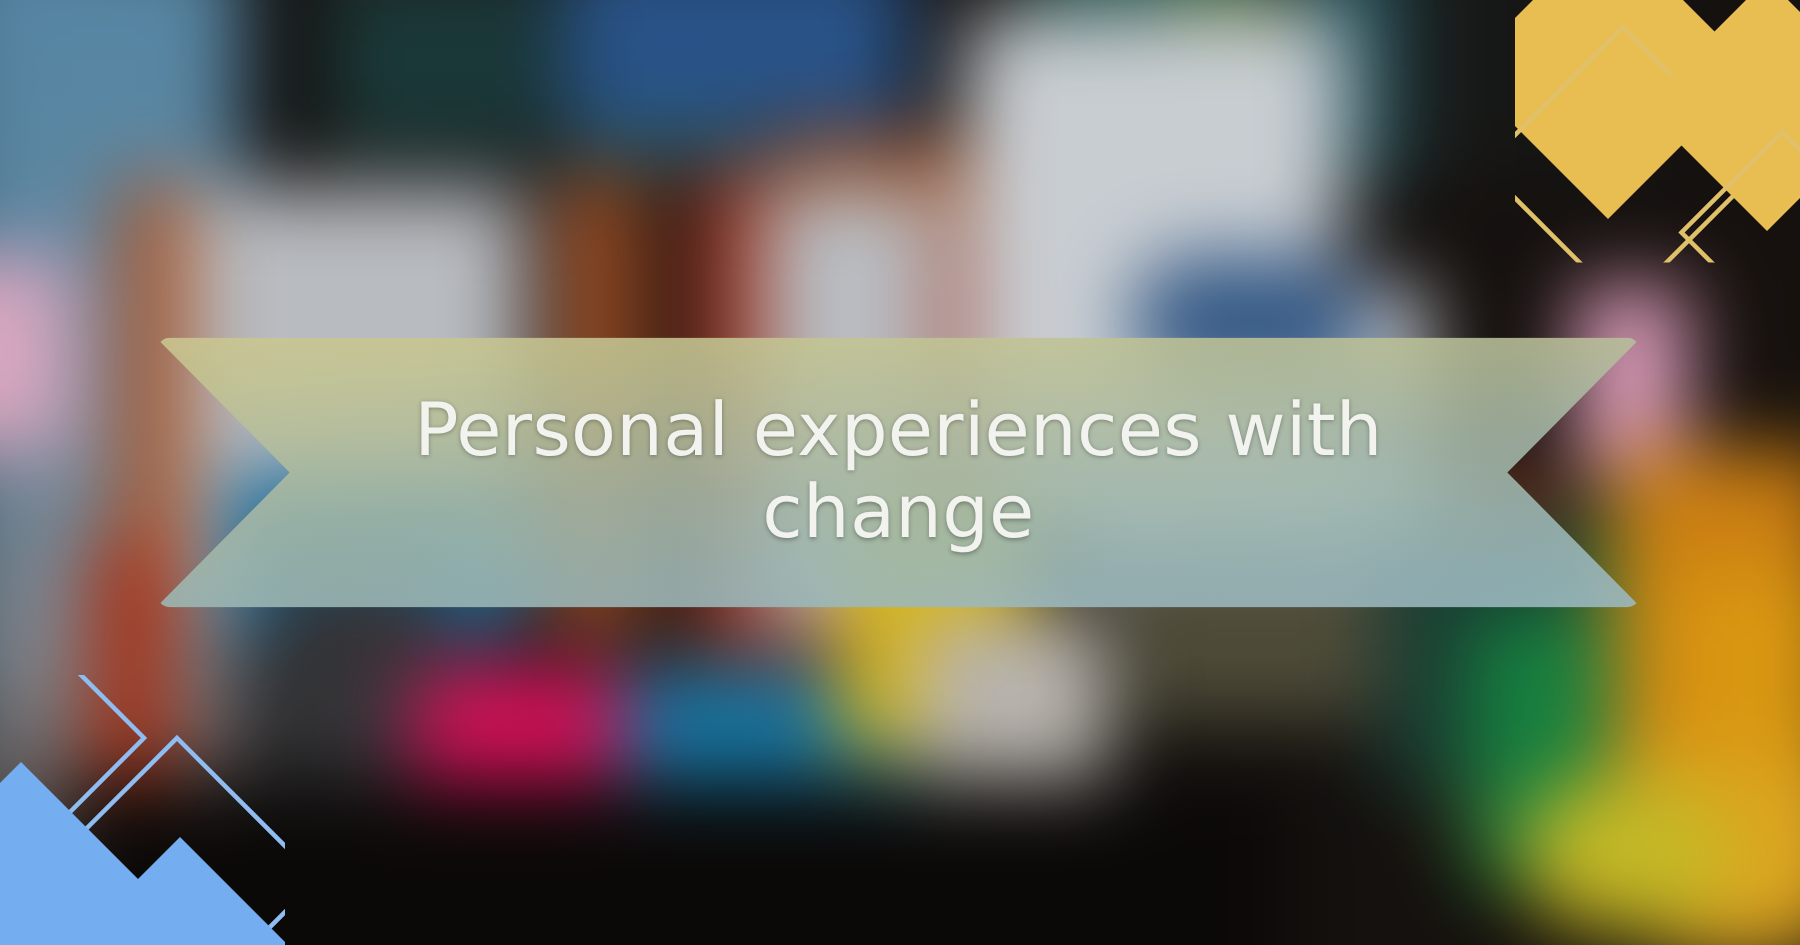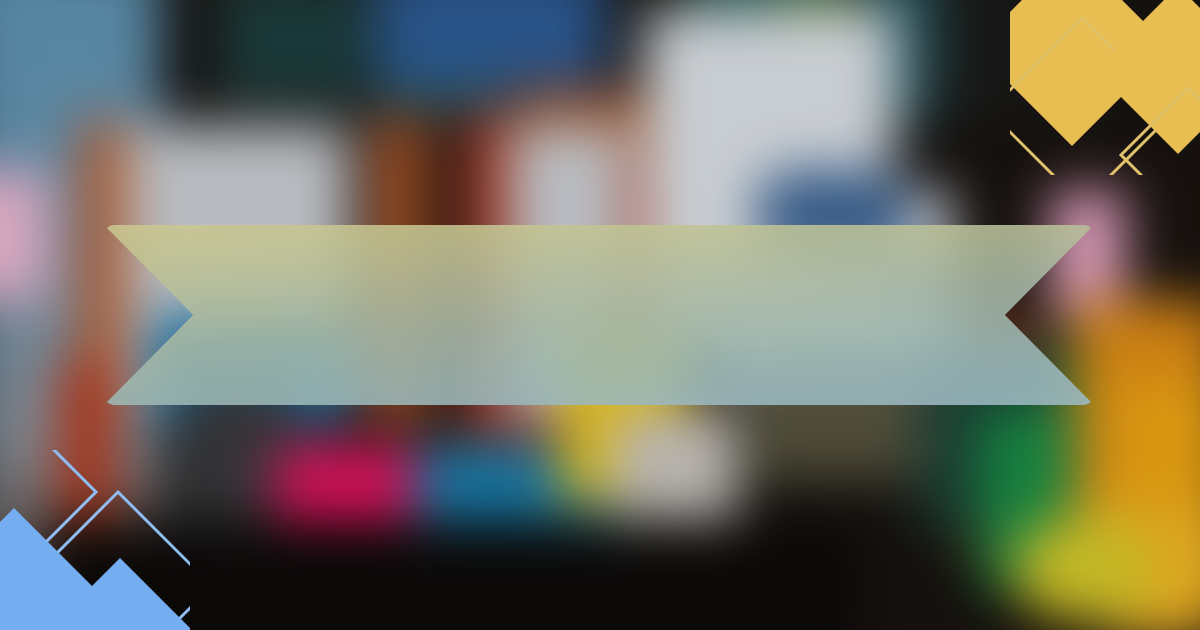--- a/index.html
+++ b/index.html
@@ -187,15 +187,18 @@
 
     <polygon points="14,-40 96,42 14,124 -68,42" fill="none" stroke="#8fbdf2" stroke-width="3"></polygon>
 
     <polygon points="14,58 104,148 14,238 -76,148" fill="#74adf0"></polygon>
 
     <polygon points="120,108 212,200 120,292 28,200" fill="#74adf0"></polygon>
   </svg>
 
   <div class="ribbon-wrap">
     <div class="ribbon-shape"></div>
+    <div class="ribbon-text">
+      <div class="ribbon-title">Personal experiences with change</div>
+    </div>
   </div>
 
 </div>
 
 </body></html>

